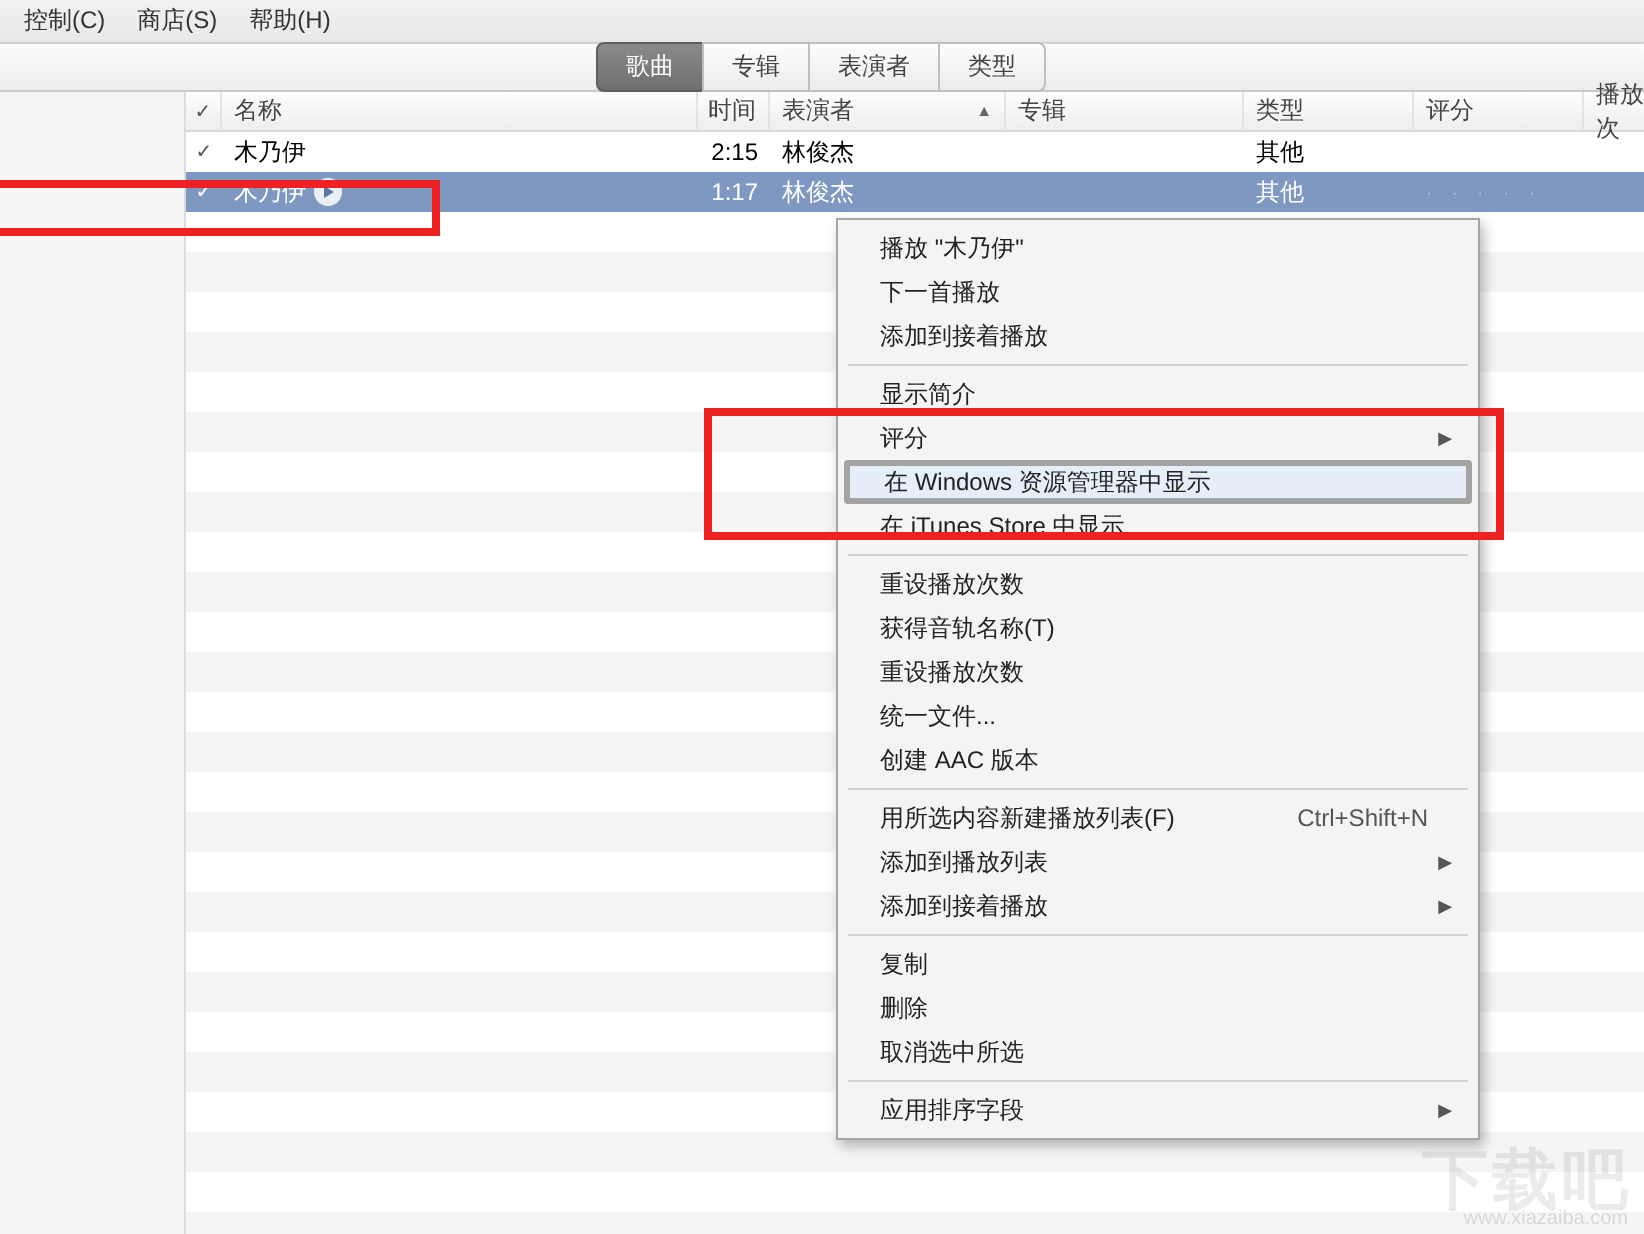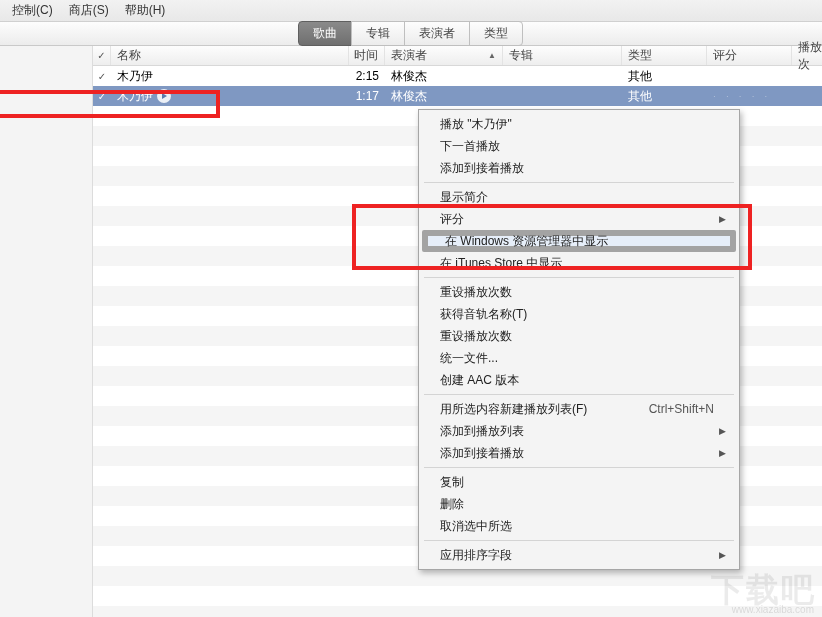--- a/index.html
+++ b/index.html
@@ -48,21 +48,21 @@
 .row.selected .checkmark { color: #fff; }
 .play-circle { width: 14px; height: 14px; border-radius: 50%; background: rgba(255,255,255,0.85); display: inline-flex; align-items: center; justify-content: center; }
 .play-circle::after { content: ""; border-left: 5px solid #5a78aa; border-top: 3px solid transparent; border-bottom: 3px solid transparent; margin-left: 1px; }
 
 .highlight-row { position: absolute; border: 4px solid #e22; pointer-events: none; }
 .hl1 { left: -60px; top: 90px; width: 280px; height: 28px; }
 .hl2 { left: 352px; top: 204px; width: 400px; height: 66px; }
 
 .ctxmenu { position: absolute; left: 418px; top: 109px; width: 322px; background: #f4f4f4; border: 1px solid #a6a6a6; box-shadow: 2px 3px 6px rgba(0,0,0,0.28); padding: 3px; }
 .mitem { height: 22px; display: flex; align-items: center; padding: 0 28px 0 18px; color: #222; position: relative; }
-.mitem.hover { background: #e6eef9; border: 6px solid #a3a3a3; border-radius: 2px; padding: 0 27px 0 17px; height: 22px; }
+.mitem.hover { background: #e6eef9; border: 3px solid #a3a3a3; border-radius: 2px; padding: 0 27px 0 17px; height: 22px; }
 .mitem .sub { position: absolute; right: 10px; font-size: 9px; color: #555; }
 .mitem .shortcut { position: absolute; right: 22px; color: #555; }
 .msep { height: 1px; background: #d4d4d4; margin: 3px 2px; }
 
 .watermark { position: absolute; right: 6px; bottom: 4px; font-size: 33px; font-weight: bold; color: rgba(0,0,0,0.08); letter-spacing: 2px; pointer-events: none; }
 .watermark-sub { position: absolute; right: 8px; bottom: 2px; font-size: 10px; color: rgba(0,0,0,0.12); pointer-events: none; }
 </style>
 </head>
 <body>
 

